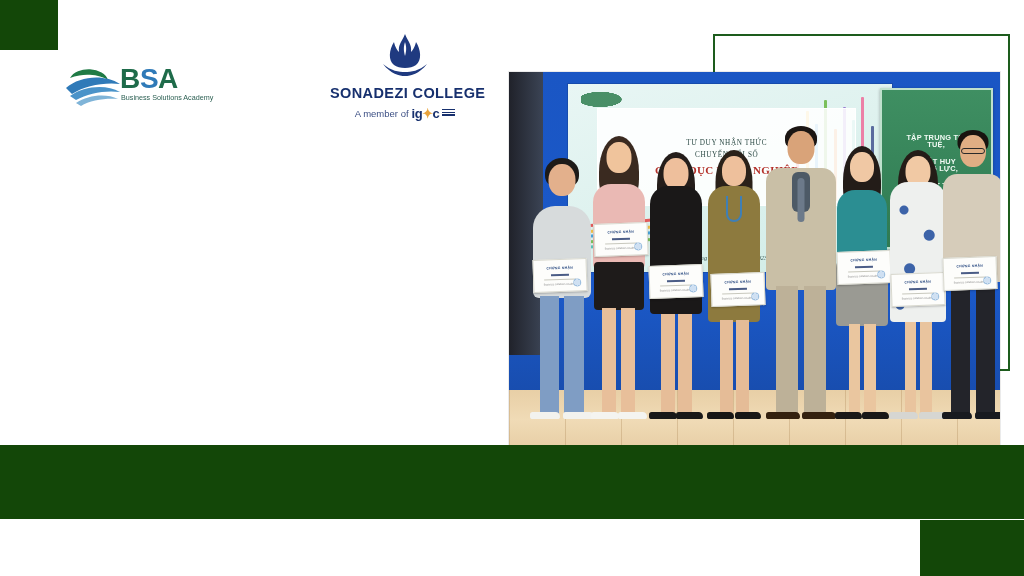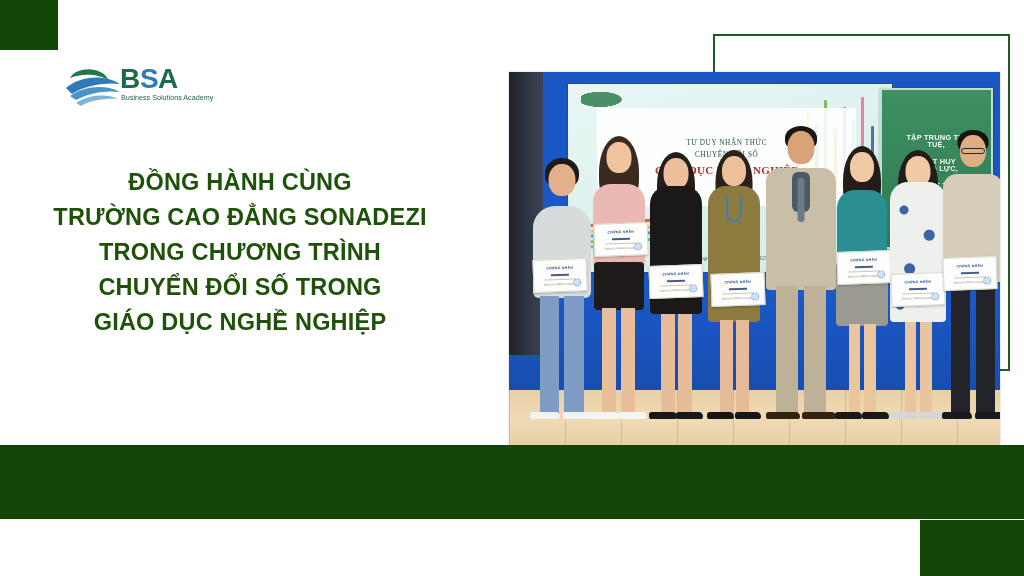--- a/index.html
+++ b/index.html
@@ -178,28 +178,38 @@
       <path d="M2 30 C16 18 40 16 56 26 C40 24 20 28 8 36z" fill="#2f7ab8"></path>
       <path d="M6 38 C20 28 42 26 56 34 C42 32 24 35 12 42z" fill="#4a93c9"></path>
       <path d="M12 45 C24 37 42 35 54 41 C42 40 26 42 17 48z" fill="#7fb4d8"></path>
       <text x="56" y="30" font-family="Liberation Sans, sans-serif" font-size="28" font-weight="bold" fill="#1e6b4a" letter-spacing="-1">B</text>
       <text x="76" y="30" font-family="Liberation Sans, sans-serif" font-size="28" font-weight="bold" fill="#2f7ab8" letter-spacing="-1">S</text>
       <text x="94" y="30" font-family="Liberation Sans, sans-serif" font-size="28" font-weight="bold" fill="#1e6b4a">A</text>
       <text x="57" y="42" font-family="Liberation Sans, sans-serif" font-size="7.2" fill="#2b5f52">Business Solutions Academy</text>
     </svg>
   </div>
 
-
-  <div class="headline">
-    <div>ĐỒNG HÀNH CÙNG</div>
-    <div>TRƯỜNG CAO ĐẲNG SONADEZI</div>
-    <div>TRONG CHƯƠNG TRÌNH</div>
-    <div>CHUYỂN ĐỔI SỐ TRONG</div>
-    <div>GIÁO DỤC NGHỀ NGHIỆP</div>
+  <div class="sona-logo">
+    <svg class="sona-mark" viewBox="0 0 60 50">
+      <path d="M30 4 C33 12 37 14 36 22 C40 18 41 12 41 12 C46 20 47 30 41 35 C36 39 24 39 19 35 C13 30 14 20 19 12 C19 12 20 18 24 22 C23 14 27 12 30 4z" fill="#1f3a80"></path>
+      <path d="M30 12 C32 18 31 22 30 26 C29 22 28 18 30 12z" fill="#ffffff"></path>
+      <path d="M8 34 C16 44 24 46 30 46 C36 46 44 44 52 34 C44 41 36 42 30 42 C24 42 16 41 8 34z" fill="#1f3a80"></path>
+    </svg>
+    <div class="sona-name">SONADEZI COLLEGE</div>
+    <div class="sona-sub">
+      <span>A member of</span>
+      <span class="igc">ig<span class="star">✦</span>c</span>
+      <span class="igc-bars">
+          <i></i>
+          <i></i>
+          <i></i>
+        </span>
+    </div>
   </div>
+
 
   <div class="photo">
     <div class="ph wall"></div>
     <div class="ph wall-left"></div>
 
     <div class="ph screen">
       <div class="screen-logo-l"></div>
       <div class="pencils">
         <i style="left:2%;  height:62%; background:#e25b5b;"></i>
         <i style="left:13%; height:82%; background:#f0c04a;"></i>

